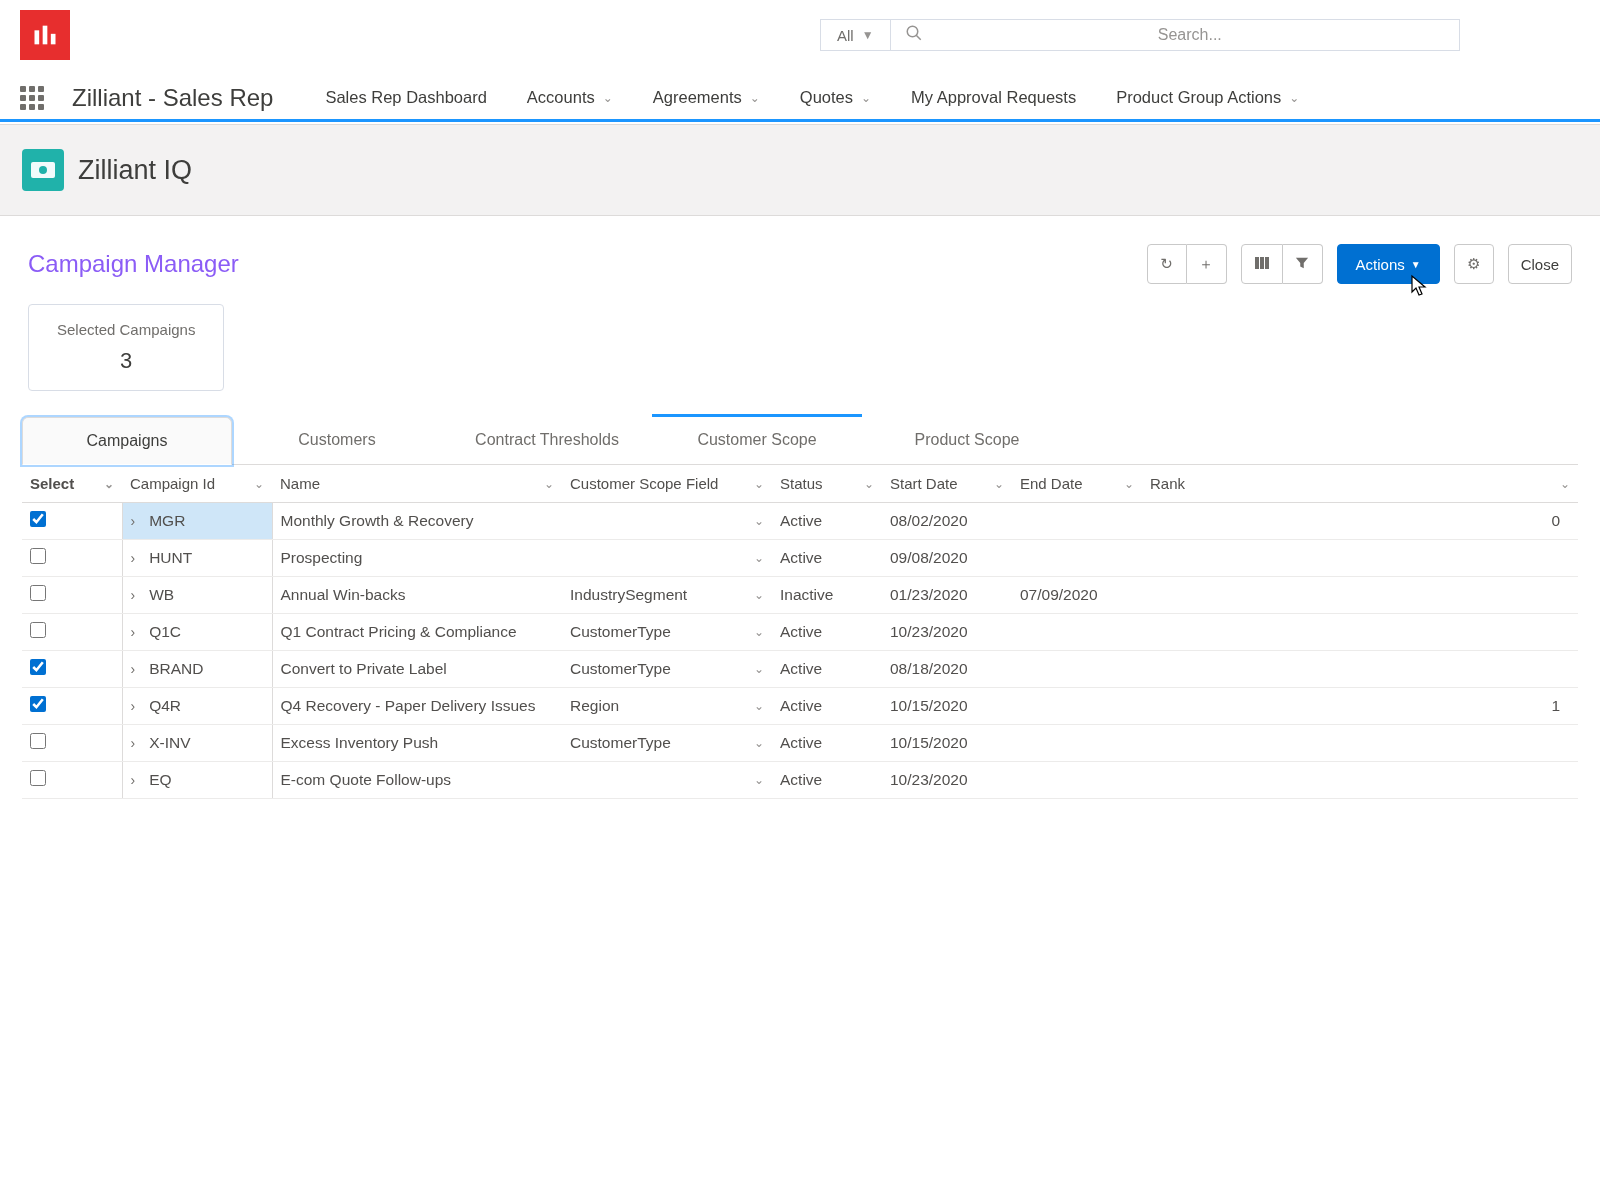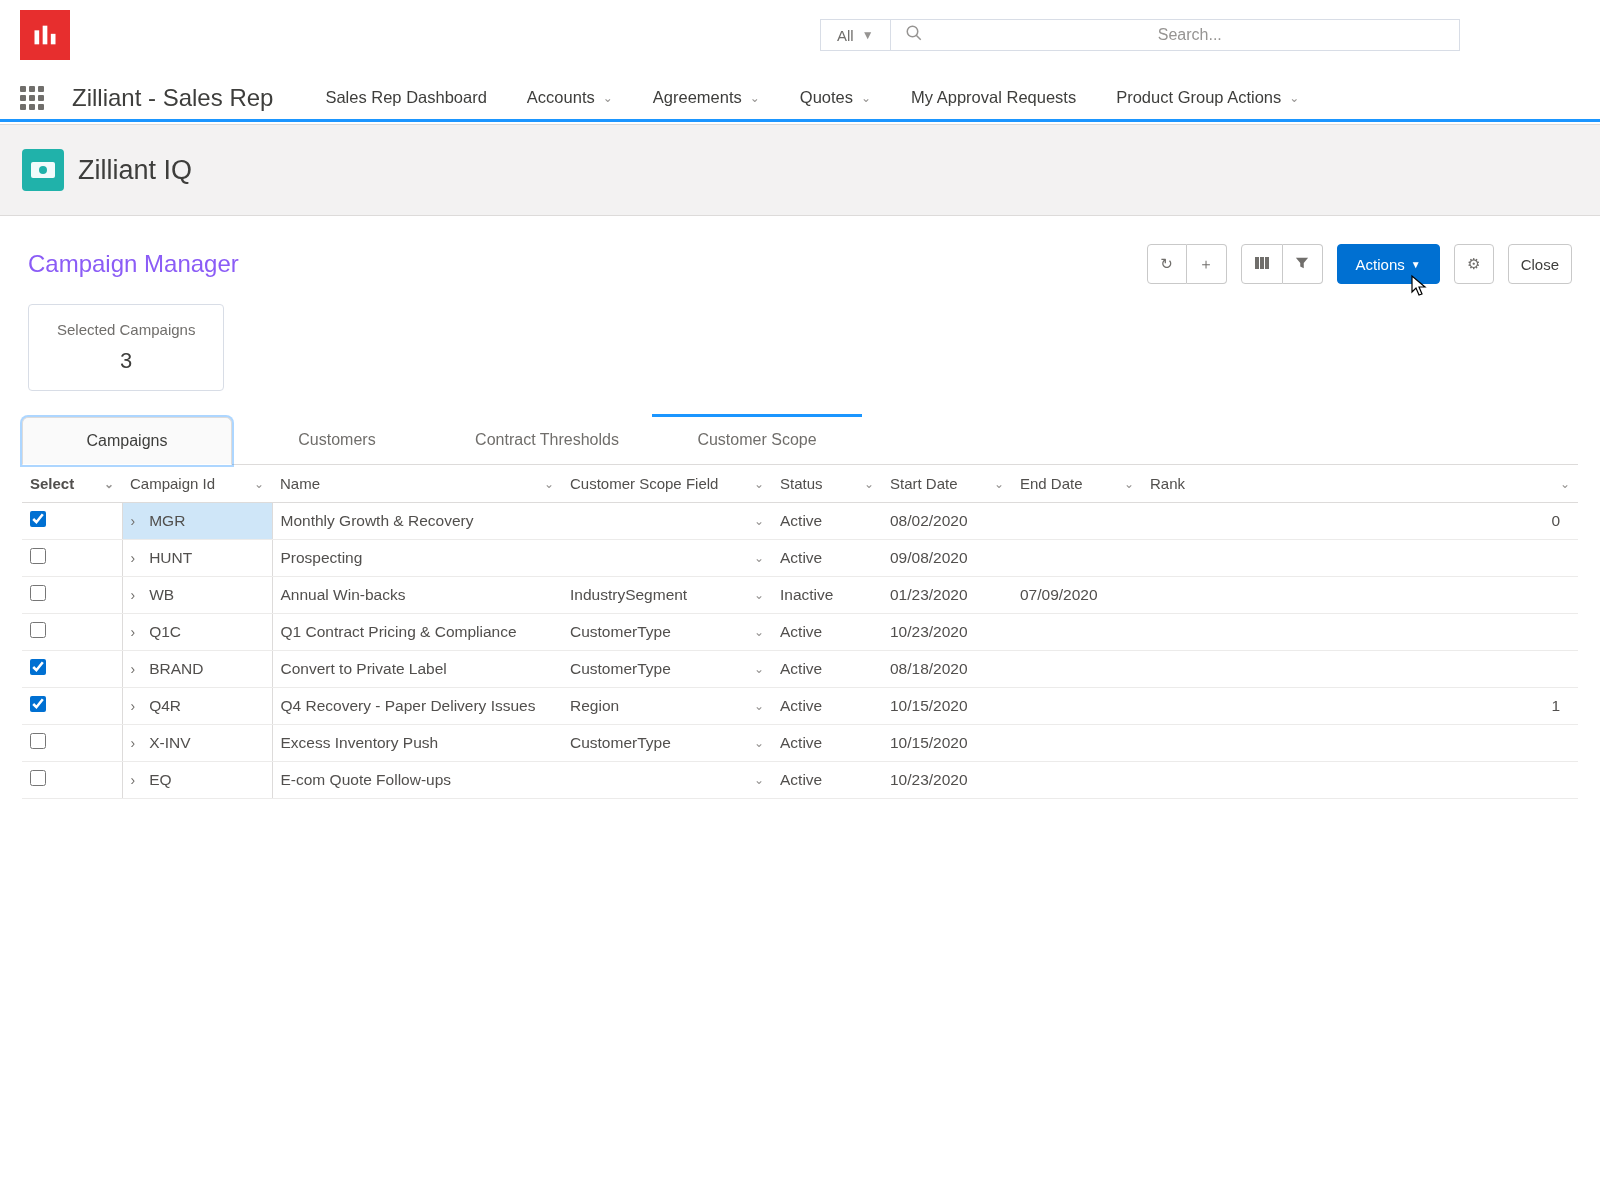--- a/index.html
+++ b/index.html
@@ -177,20 +177,21 @@
   <div class="summary-card">
     <div class="label">Selected Campaigns</div>
     <div class="value">3</div>
   </div>
 
   <div class="tabs" id="tabs">
       <div class="tab active">Campaigns</div>
       <div class="tab">Customers</div>
       <div class="tab">Contract Thresholds</div>
       <div class="tab hinted">Customer Scope</div>
+      <div class="tab">Product Scope</div>
     </div>
 
   <table>
     <thead>
         <tr id="thead-row">
           <th style="width: 100px; font-weight: bold;">
             <div class="th-inner">
               <span>Select</span>
               <span class="chev">⌄</span>
             </div>

